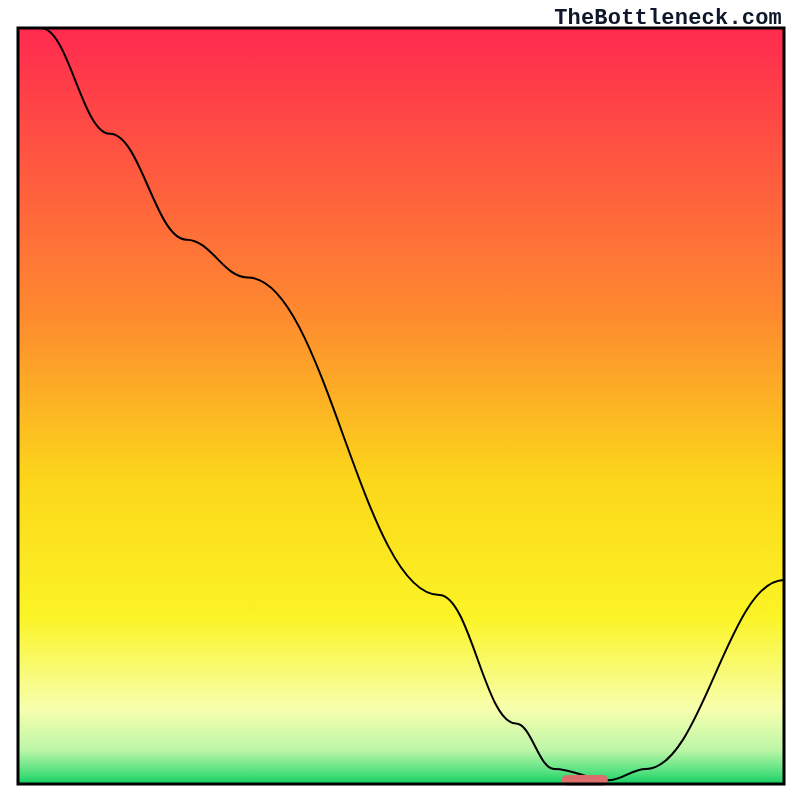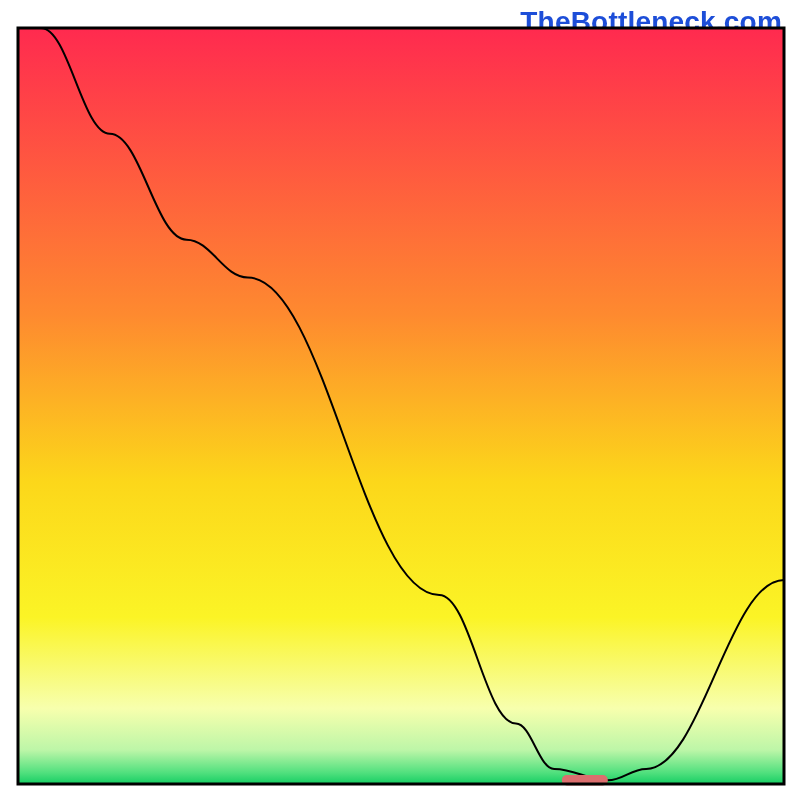--- a/index.html
+++ b/index.html
@@ -13,25 +13,26 @@
   }
   .chart-wrap {
     position: relative;
     width: 800px;
     height: 800px;
   }
   .watermark {
     position: absolute;
     top: 6px;
     right: 18px;
-    font-size: 28px;
+    font-size: 22px;
     font-weight: 600;
-    color: #1d4ed8;
+    color: #0f172a;
     letter-spacing: 0.2px;
     user-select: none;
+    font-family: Liberation Mono, monospace;
   }
   svg.chart {
     position: absolute;
     inset: 0;
     width: 800px;
     height: 800px;
     display: block;
   }
 </style>
 </head>

